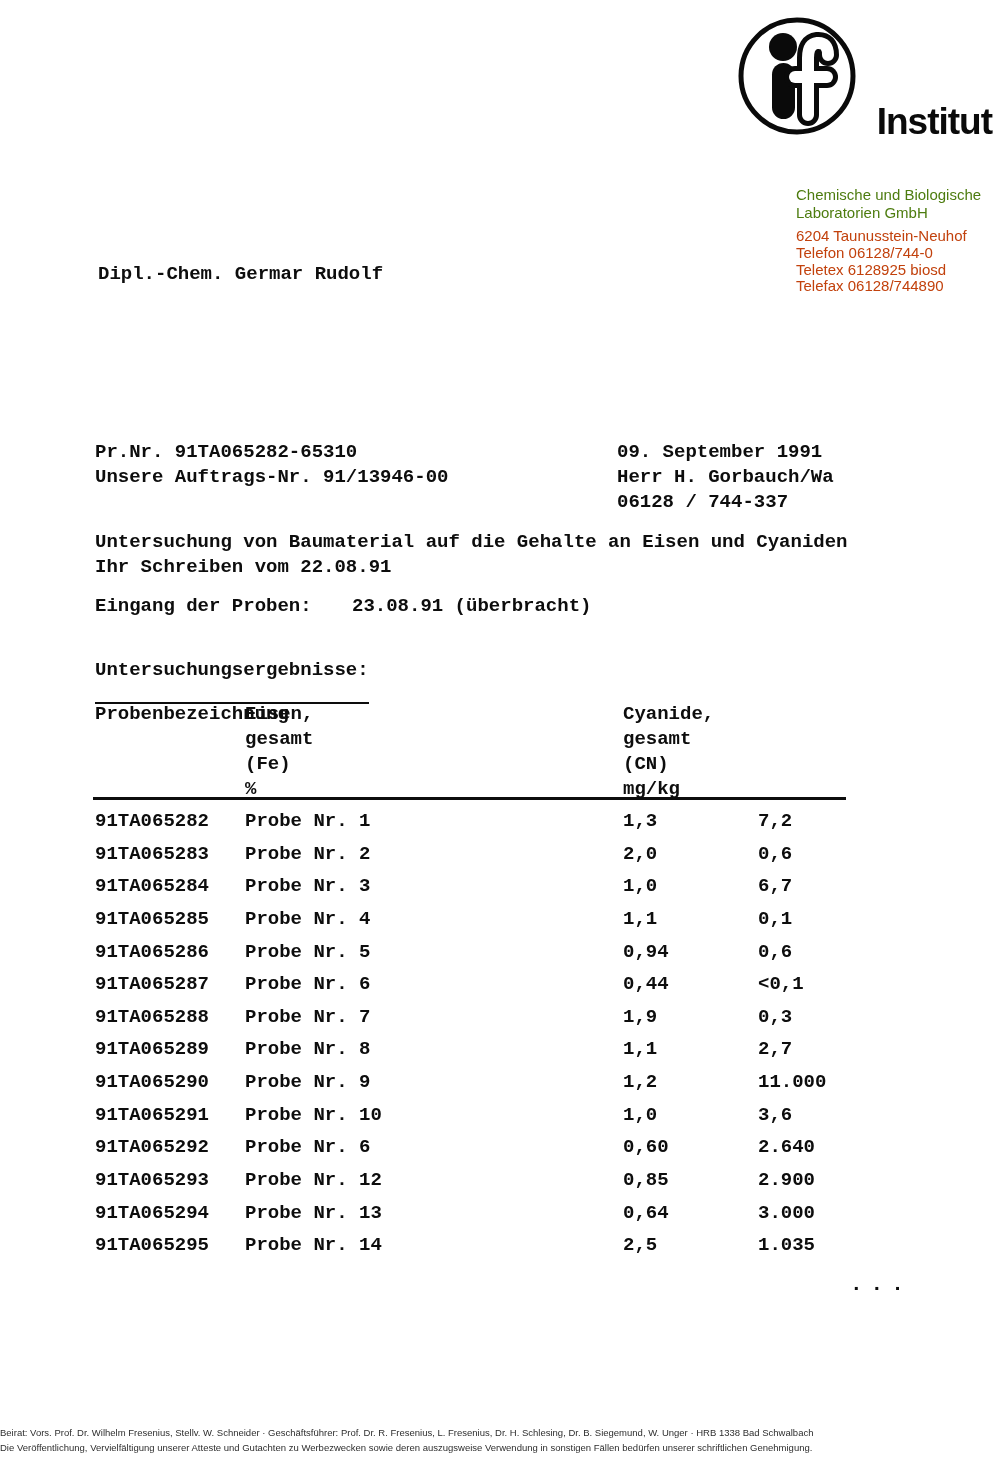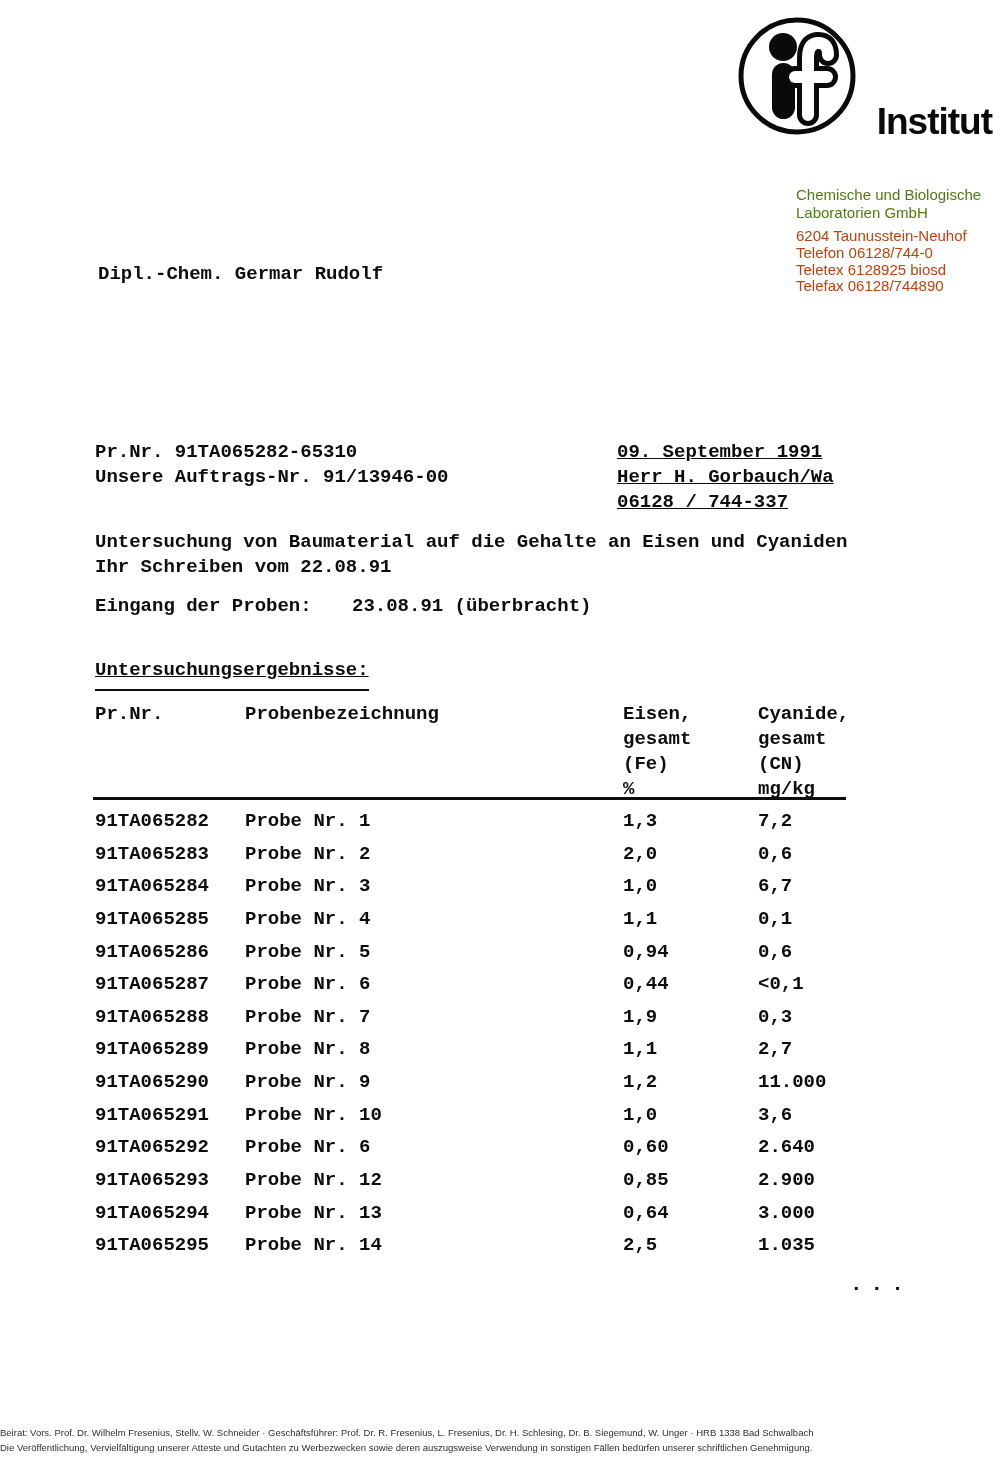--- a/index.html
+++ b/index.html
@@ -42,30 +42,29 @@
   .brand-addr {
     left:796px; top:228px;
     font-size:15px;
     line-height:16.8px;
     color:#c2410c;
   }
 
   
   .sender   { left:86px; top:262px;margin-left:12px; }
   .ref-block{ left:95px; top:440px; }
-  .date-block{ left:617px; top:440px;text-decoration:underline; }
+  .date-block{ left:617px; top:440px; }
   .subject  { left:95px; top:530px; }
   .received-label { left:95px;  top:594px; }
   .received-value { left:352px; top:594px; }
   .results-heading {
     left:95px; top:658px;
     display:inline-block;
     border-bottom:2.5px solid #0d0d0d;
-    padding-bottom:6px;
-    text-decoration:underline;
+    padding-bottom:19px;
   }
 
   
   .thead { left:95px; top:702px; width:783px; display:grid;
            grid-template-columns:150px 378px 135px 120px; }
   .thead .hc { white-space:pre-line; }
   .rule  { left:93px; top:797px; width:753px; height:3px; background:#0d0d0d; }
   .tbody { left:95px; top:809px; width:783px; }
   .trow  { display:grid; grid-template-columns:150px 378px 135px 120px;
            height:32.65px; align-items:start; }
@@ -126,21 +125,20 @@
 
 <div class="abs mono subject preline">Untersuchung von Baumaterial auf die Gehalte an Eisen und Cyaniden
 Ihr Schreiben vom 22.08.91</div>
 
 <div class="abs mono received-label">Eingang der Proben:</div>
 <div class="abs mono received-value">23.08.91 (überbracht)</div>
 
 <div class="abs mono results-heading">Untersuchungsergebnisse:</div>
 
 <div class="abs mono thead">
-  <span class="hc">Pr.Nr.</span>
   <span class="hc">Probenbezeichnung</span>
   <span class="hc">Eisen,
 gesamt
 (Fe)
 %</span>
   <span class="hc">Cyanide,
 gesamt
 (CN)
 mg/kg</span>
 </div>

